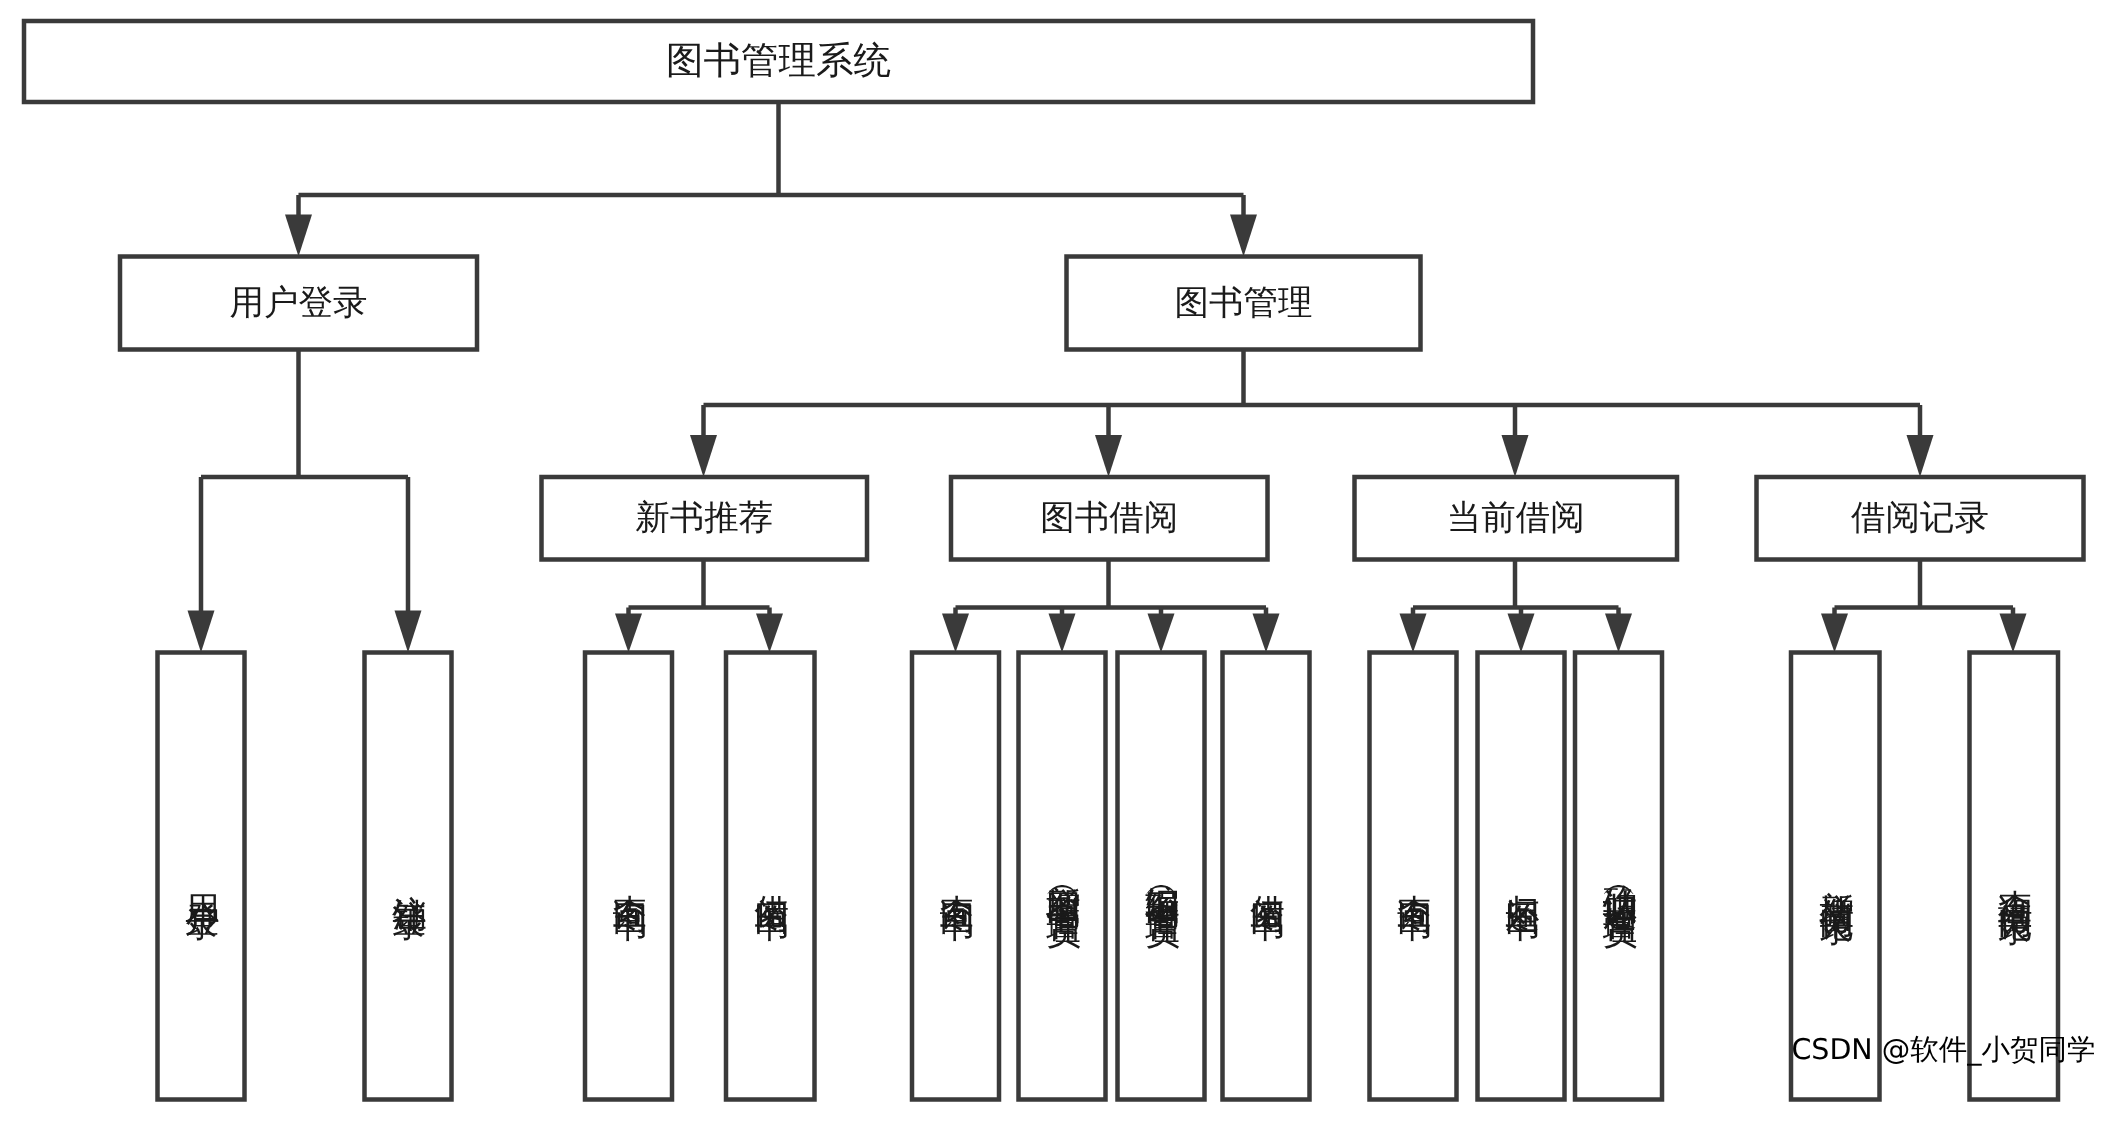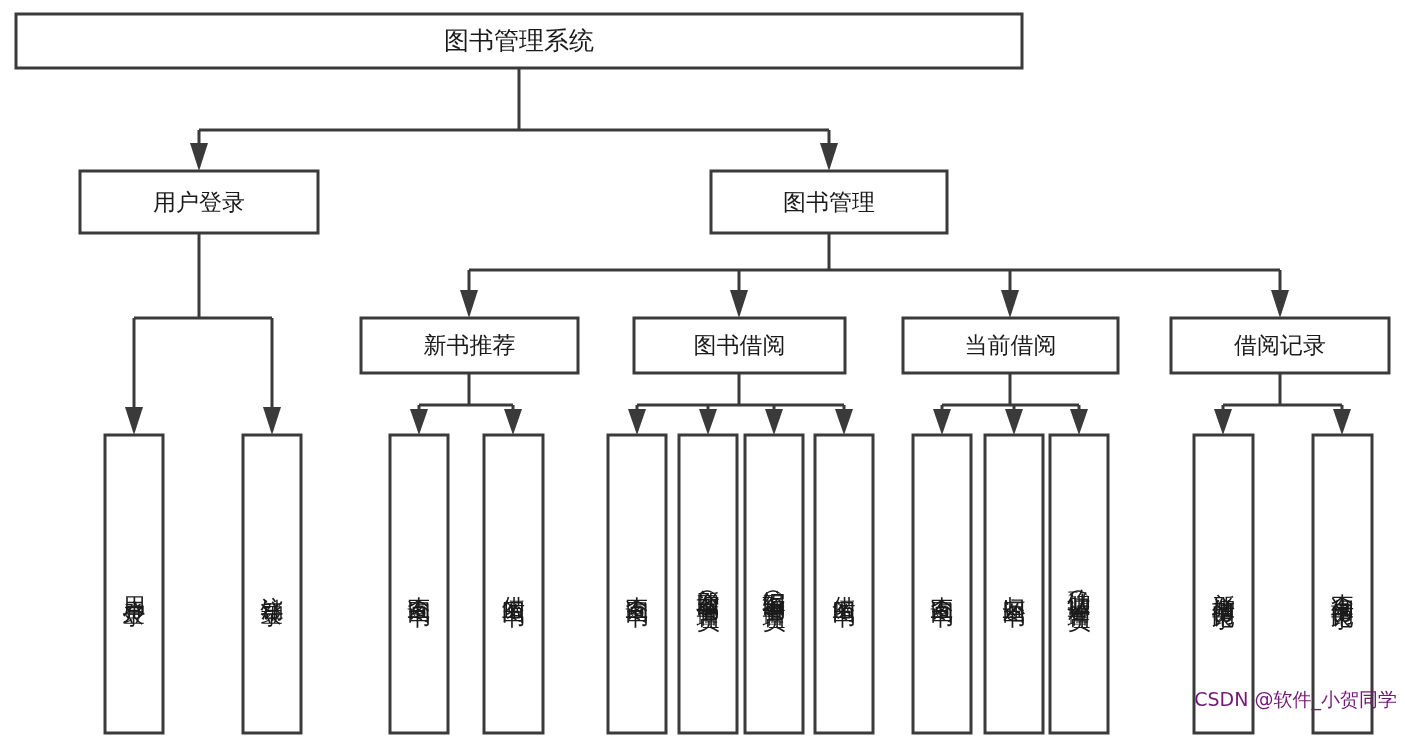--- a/index.html
+++ b/index.html
@@ -68,21 +68,21 @@
     color: #1a1a1a;
     white-space: nowrap;
     text-align: center;
   }
   .watermark {
     position: absolute;
     right: 8px;
     bottom: 6px;
     font-family: "DejaVu Sans", "Liberation Sans", sans-serif;
     font-size: 19px;
-    color: #701a75;
+    color: #000000;
     white-space: nowrap;
     pointer-events: none;
   }
 </style>
 </head>
 <body>
 
 <div id="diagram-root">
 
   <svg class="diagram-canvas" id="diagram-svg" viewBox="0 0 1405 747" xmlns="http://www.w3.org/2000/svg">

